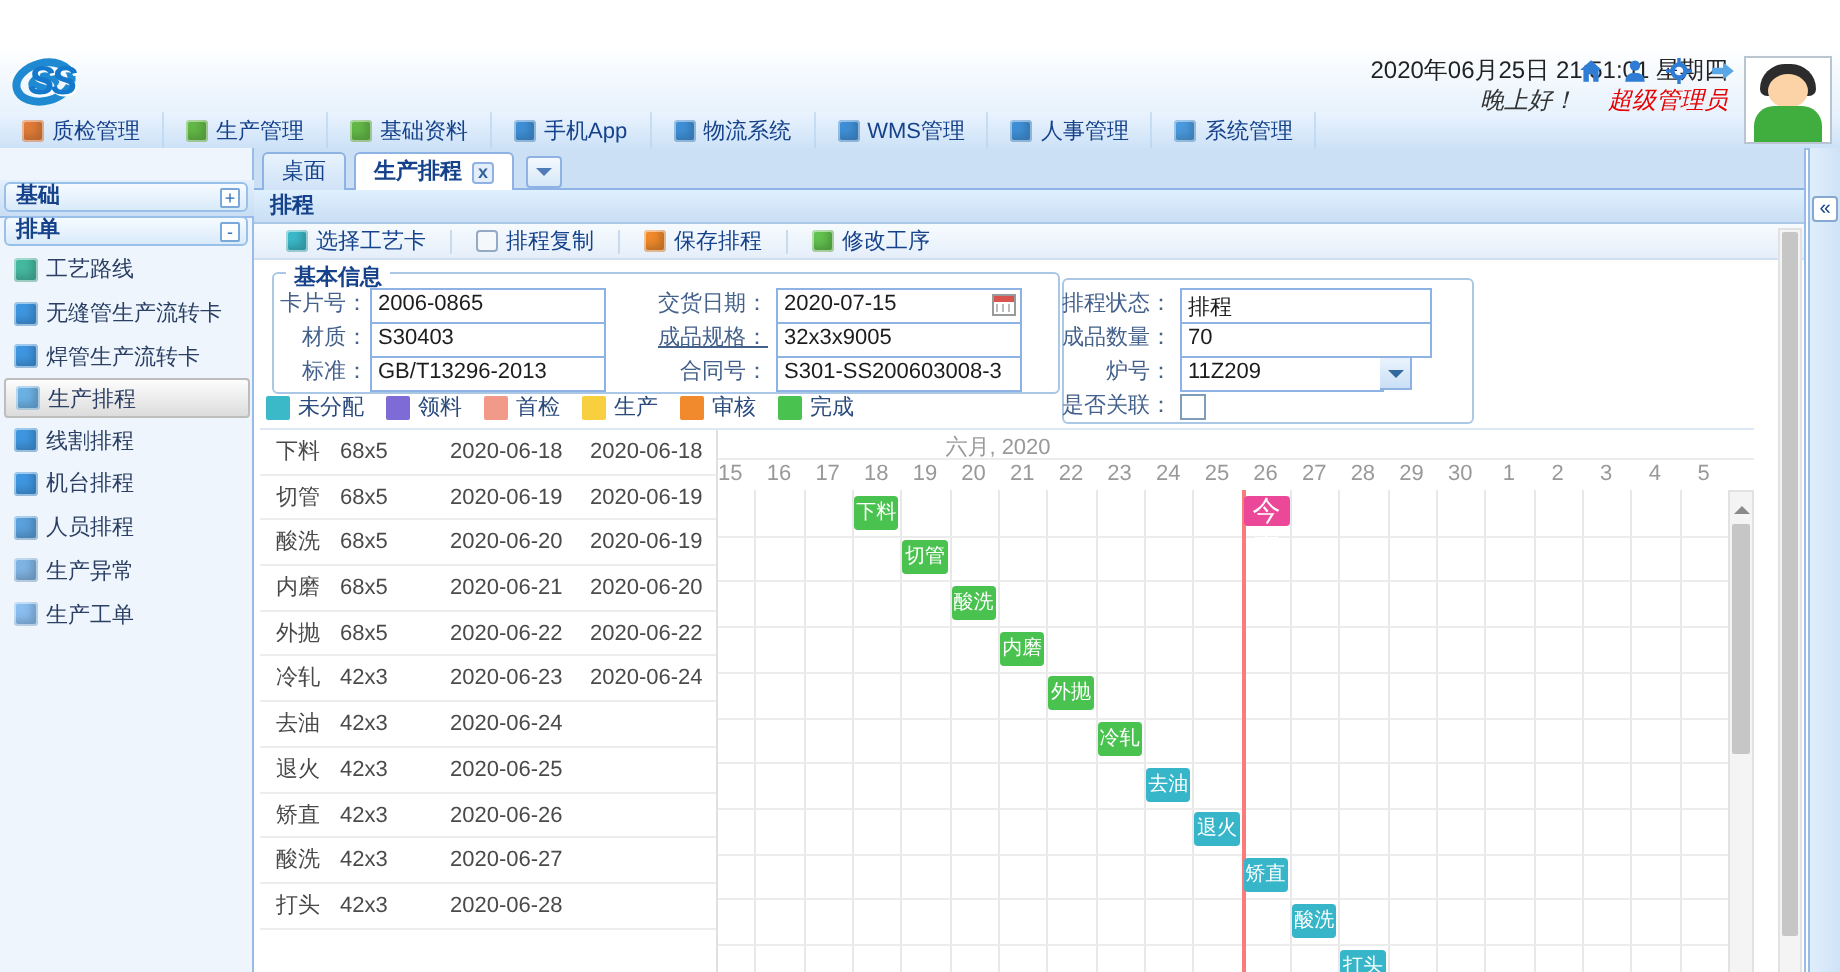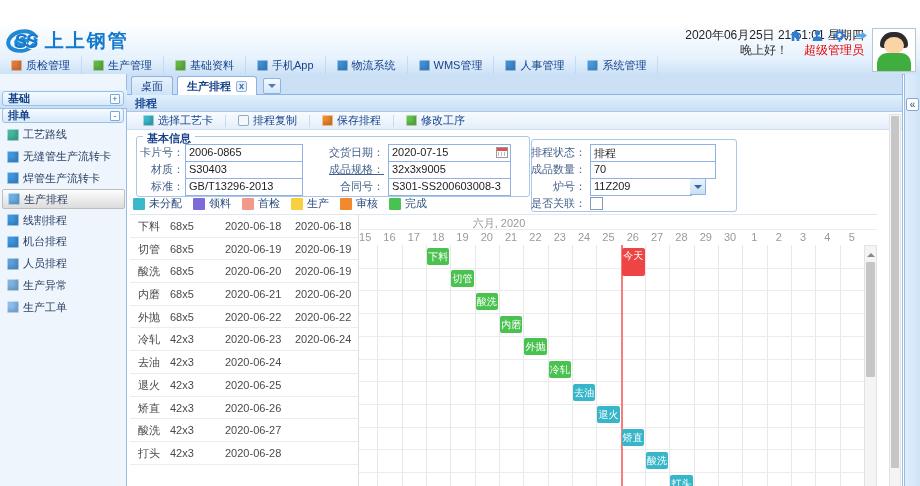--- a/index.html
+++ b/index.html
@@ -8,21 +8,21 @@
   
   .topbar{position:absolute;left:0;top:0;width:920px;height:30px;
     background:linear-gradient(#fdfeff,#e7f2fc);}
   .logo{position:absolute;left:6px;top:1px;height:28px;display:flex;align-items:center;}
   .logo-swirl{width:34px;height:26px;}
   .logo-ss{font-size:20px;font-weight:bold;font-style:italic;color:#1479cc;margin-left:-26px;
     text-shadow:1px 1px 0 #fff;letter-spacing:-2px;}
   .logo-cn{font-size:19px;font-weight:bold;color:#1479cc;margin-left:8px;letter-spacing:2px;}
   .top-right{position:absolute;right:56px;top:3px;text-align:right;line-height:13px;}
   .dt{font-size:12px;color:#222;}
-  .greet{font-size:12px;color:#333;margin-top:2px;}
+  .greet{font-size:12px;color:#333;margin-top:2px;font-style:italic;}
   .uname{color:#e60000;margin-left:16px;}
   .avatar{position:absolute;right:4px;top:2px;width:42px;height:42px;background:#fff;
     border:1px solid #b9c6d2;z-index:30;overflow:hidden;}
   .av-hair{position:absolute;left:7px;top:3px;width:28px;height:16px;border-radius:14px 14px 4px 4px;background:#2c2c2c;}
   .av-face{position:absolute;left:11px;top:8px;width:20px;height:17px;border-radius:50%;background:#fbd3a6;}
   .av-body{position:absolute;left:4px;top:24px;width:34px;height:18px;border-radius:10px 10px 0 0;background:#3fae3f;}
   
   .menubar{position:absolute;left:0;top:30px;width:920px;height:18px;
     background:linear-gradient(#eaf4fe,#cde2f7);border-bottom:1px solid #9fc3e8;display:flex;align-items:center;}
   .mitem{display:flex;align-items:center;height:18px;padding:0 11px;color:#15428b;cursor:pointer;
@@ -103,22 +103,22 @@
   .g-trow span:first-child{text-align:left;padding-left:8px;}
   .g-chart{position:absolute;left:228px;top:0;right:0;height:100%;overflow:hidden;border-left:1px solid #e0e0e0;}
   .g-month{position:absolute;left:95px;top:1px;width:90px;text-align:center;color:#999;}
   .g-day{position:absolute;top:15px;height:14px;line-height:14px;text-align:center;color:#999;}
   .g-vline{position:absolute;top:30px;bottom:0;width:1px;background:#e8e8e8;}
   .g-hline{position:absolute;left:0;right:0;height:1px;background:#ececec;}
   .g-subline{position:absolute;left:0;right:0;top:14px;height:1px;background:#ececec;}
   .g-bar{position:absolute;height:17px;line-height:17px;text-align:center;color:#fff;font-size:10px;
     border-radius:2px;z-index:2;cursor:pointer;overflow:hidden;}
   .g-today-line{position:absolute;top:30px;bottom:0;width:2px;background:#f97c7c;z-index:1;}
-  .g-today{position:absolute;height:28px;line-height:15px;text-align:center;color:#fff;font-size:10px;
-    background:#ef4444;border-radius:2px;z-index:3;}
+  .g-today{position:absolute;height:15px;line-height:15px;text-align:center;color:#fff;font-size:14px;
+    background:#ec4899;border-radius:2px;z-index:3;}
   
   .sb{position:absolute;background:#f4f4f4;border:1px solid #e2e2e2;box-sizing:border-box;}
   .sb-thumb{position:absolute;left:1px;right:1px;background:#c6c6c6;border-radius:1px;cursor:pointer;}
   .tri-up,.tri-dn{position:absolute;left:2px;width:0;height:0;border:4px solid transparent;}
   .tri-up{border-bottom-color:#8a8a8a;top:3px;}
   .tri-dn{border-top-color:#8a8a8a;bottom:3px;}
   .g-scroll{position:absolute;right:0;top:30px;bottom:0;width:13px;}
   .outer-scroll{position:absolute;left:762px;top:40px;width:12px;height:390px;}
   
   .strip{position:absolute;left:904px;top:48px;width:16px;height:438px;
@@ -131,21 +131,20 @@
 
 <div class="stage">
 
   <div class="topbar">
     <div class="logo">
       <svg class="logo-swirl" viewBox="0 0 34 26">
         <ellipse cx="16" cy="13" rx="14" ry="9.5" fill="none" stroke="#1f8ad2" stroke-width="4" transform="rotate(-14 16 13)"></ellipse>
         <ellipse cx="16" cy="13" rx="8" ry="5" fill="#1f8ad2" transform="rotate(-14 16 13)"></ellipse>
       </svg>
       <span class="logo-ss">SS</span>
-      <span class="logo-cn">上上钢管</span>
     </div>
     <div class="top-right">
       <div class="dt">2020年06月25日 21:51:01 星期四</div>
       <div class="greet">
         <span>晚上好！</span><span class="uname">超级管理员</span>
       </div>
     </div>
     <div class="avatar">
       <div class="av-hair"></div>
       <div class="av-face"></div>

